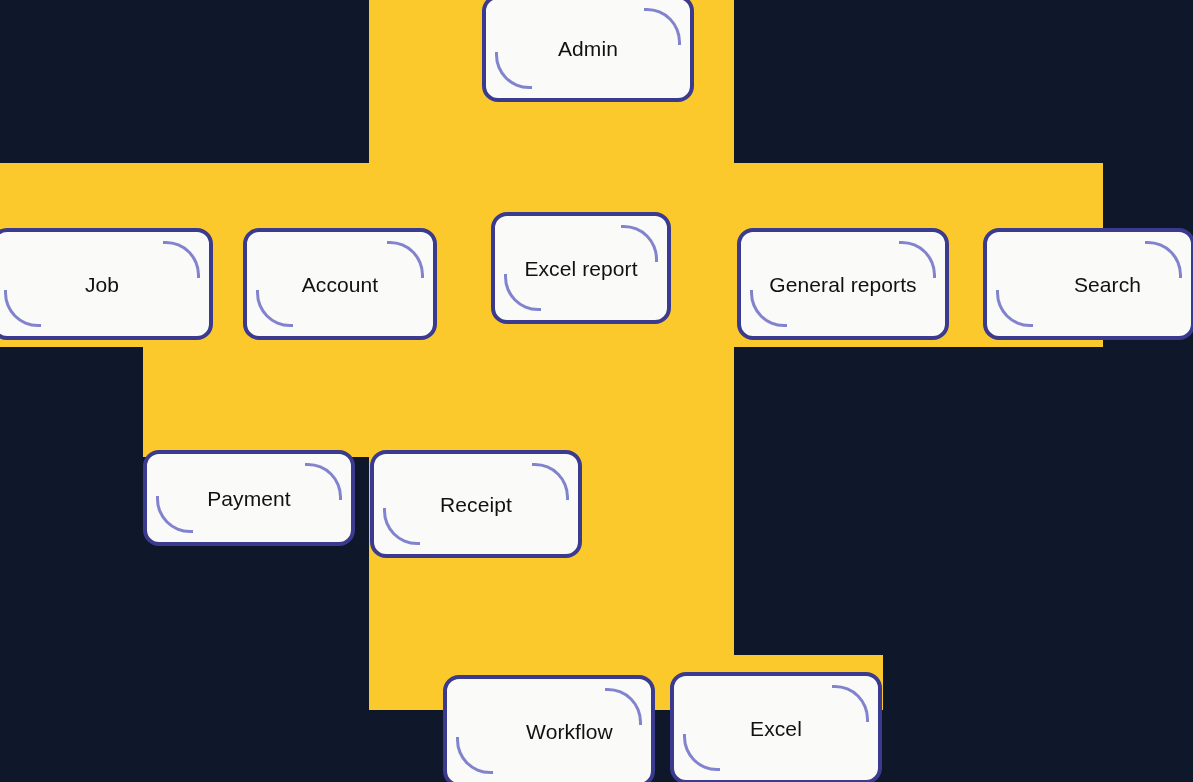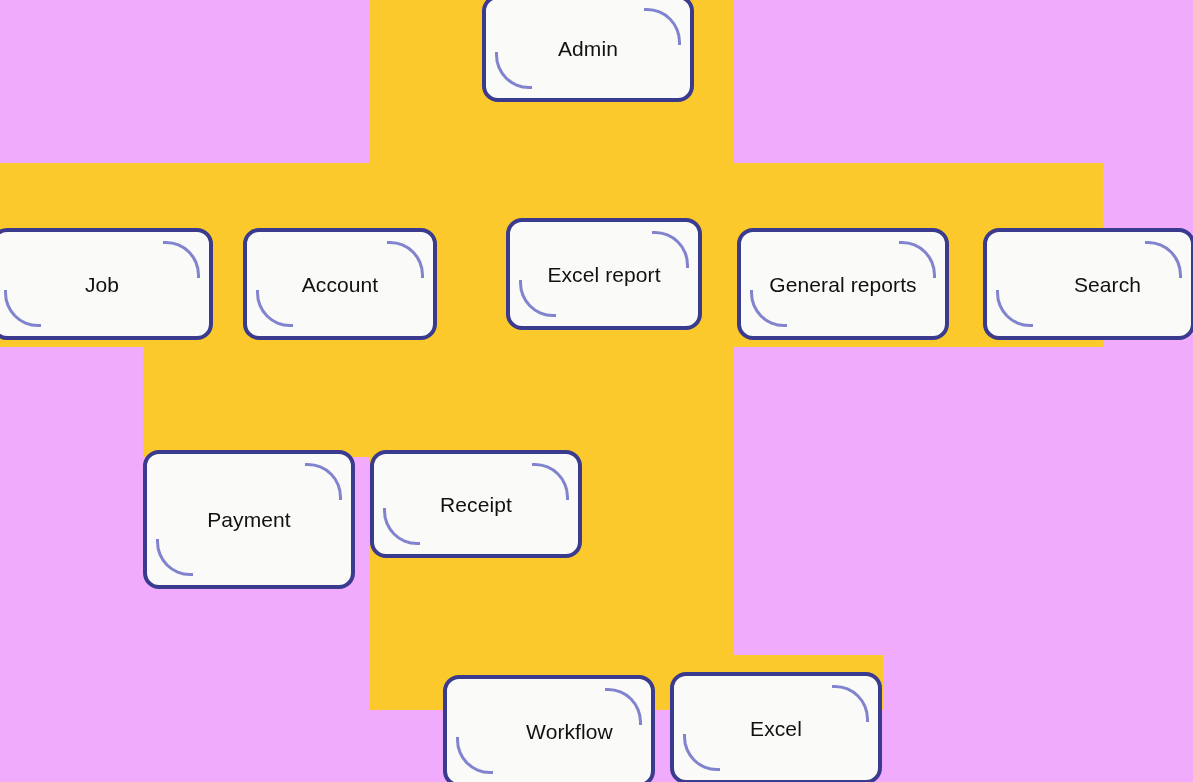--- a/index.html
+++ b/index.html
@@ -4,21 +4,21 @@
 <style>
   html, body {
     margin: 0;
     padding: 0;
     background: #ffffff;
   }
   #canvas {
     position: relative;
     width: 1193px;
     height: 782px;
-    background: #f0abfc;
+    background: #0f172a;
     overflow: hidden;
     font-family: "Liberation Sans", sans-serif;
   }
 
   
   .ybox {
     position: absolute;
     background: #FCC92C;
   }
 
@@ -86,36 +86,36 @@
       <div class="node" style="left: -9px; top: 228px; width: 222px; height: 112px; background: rgb(250, 250, 248); border-color: rgb(58, 58, 142);">
         <span class="arc arc-tr" style="border-top-color: rgb(129, 131, 206); border-right-color: rgb(129, 131, 206); border-bottom: none; border-left: none;"></span>
         <span class="arc arc-bl" style="border-top: none; border-right: none; border-bottom-color: rgb(129, 131, 206); border-left-color: rgb(129, 131, 206);"></span>
         <span class="node-label" style="color: rgb(17, 17, 17);">Job</span>
       </div>
       <div class="node" style="left: 243px; top: 228px; width: 194px; height: 112px; background: rgb(250, 250, 248); border-color: rgb(58, 58, 142);">
         <span class="arc arc-tr" style="border-top-color: rgb(129, 131, 206); border-right-color: rgb(129, 131, 206); border-bottom: none; border-left: none;"></span>
         <span class="arc arc-bl" style="border-top: none; border-right: none; border-bottom-color: rgb(129, 131, 206); border-left-color: rgb(129, 131, 206);"></span>
         <span class="node-label" style="color: rgb(17, 17, 17);">Account</span>
       </div>
-      <div class="node" style="left: 491px; top: 218px; width: 196px; height: 112px; background: rgb(250, 250, 248); border-color: rgb(58, 58, 142); margin-left: 15px;">
+      <div class="node" style="left: 491px; top: 212px; width: 180px; height: 112px; background: rgb(250, 250, 248); border-color: rgb(58, 58, 142);">
         <span class="arc arc-tr" style="border-top-color: rgb(129, 131, 206); border-right-color: rgb(129, 131, 206); border-bottom: none; border-left: none;"></span>
         <span class="arc arc-bl" style="border-top: none; border-right: none; border-bottom-color: rgb(129, 131, 206); border-left-color: rgb(129, 131, 206);"></span>
         <span class="node-label" style="color: rgb(17, 17, 17);">Excel report</span>
       </div>
       <div class="node" style="left: 737px; top: 228px; width: 212px; height: 112px; background: rgb(250, 250, 248); border-color: rgb(58, 58, 142);">
         <span class="arc arc-tr" style="border-top-color: rgb(129, 131, 206); border-right-color: rgb(129, 131, 206); border-bottom: none; border-left: none;"></span>
         <span class="arc arc-bl" style="border-top: none; border-right: none; border-bottom-color: rgb(129, 131, 206); border-left-color: rgb(129, 131, 206);"></span>
         <span class="node-label" style="color: rgb(17, 17, 17);">General reports</span>
       </div>
       <div class="node" style="left: 983px; top: 228px; width: 212px; height: 112px; background: rgb(250, 250, 248); border-color: rgb(58, 58, 142);">
         <span class="arc arc-tr" style="border-top-color: rgb(129, 131, 206); border-right-color: rgb(129, 131, 206); border-bottom: none; border-left: none;"></span>
         <span class="arc arc-bl" style="border-top: none; border-right: none; border-bottom-color: rgb(129, 131, 206); border-left-color: rgb(129, 131, 206);"></span>
         <span class="node-label" style="color: rgb(17, 17, 17); margin-left: 37px;">Search</span>
       </div>
-      <div class="node" style="left: 143px; top: 450px; width: 212px; height: 139px; background: rgb(250, 250, 248); border-color: rgb(58, 58, 142);">
+      <div class="node" style="left: 143px; top: 450px; width: 212px; height: 96px; background: rgb(250, 250, 248); border-color: rgb(58, 58, 142);">
         <span class="arc arc-tr" style="border-top-color: rgb(129, 131, 206); border-right-color: rgb(129, 131, 206); border-bottom: none; border-left: none;"></span>
         <span class="arc arc-bl" style="border-top: none; border-right: none; border-bottom-color: rgb(129, 131, 206); border-left-color: rgb(129, 131, 206);"></span>
         <span class="node-label" style="color: rgb(17, 17, 17);">Payment</span>
       </div>
       <div class="node" style="left: 370px; top: 450px; width: 212px; height: 108px; background: rgb(250, 250, 248); border-color: rgb(58, 58, 142);">
         <span class="arc arc-tr" style="border-top-color: rgb(129, 131, 206); border-right-color: rgb(129, 131, 206); border-bottom: none; border-left: none;"></span>
         <span class="arc arc-bl" style="border-top: none; border-right: none; border-bottom-color: rgb(129, 131, 206); border-left-color: rgb(129, 131, 206);"></span>
         <span class="node-label" style="color: rgb(17, 17, 17);">Receipt</span>
       </div>
       <div class="node" style="left: 443px; top: 675px; width: 212px; height: 112px; background: rgb(250, 250, 248); border-color: rgb(58, 58, 142);">

